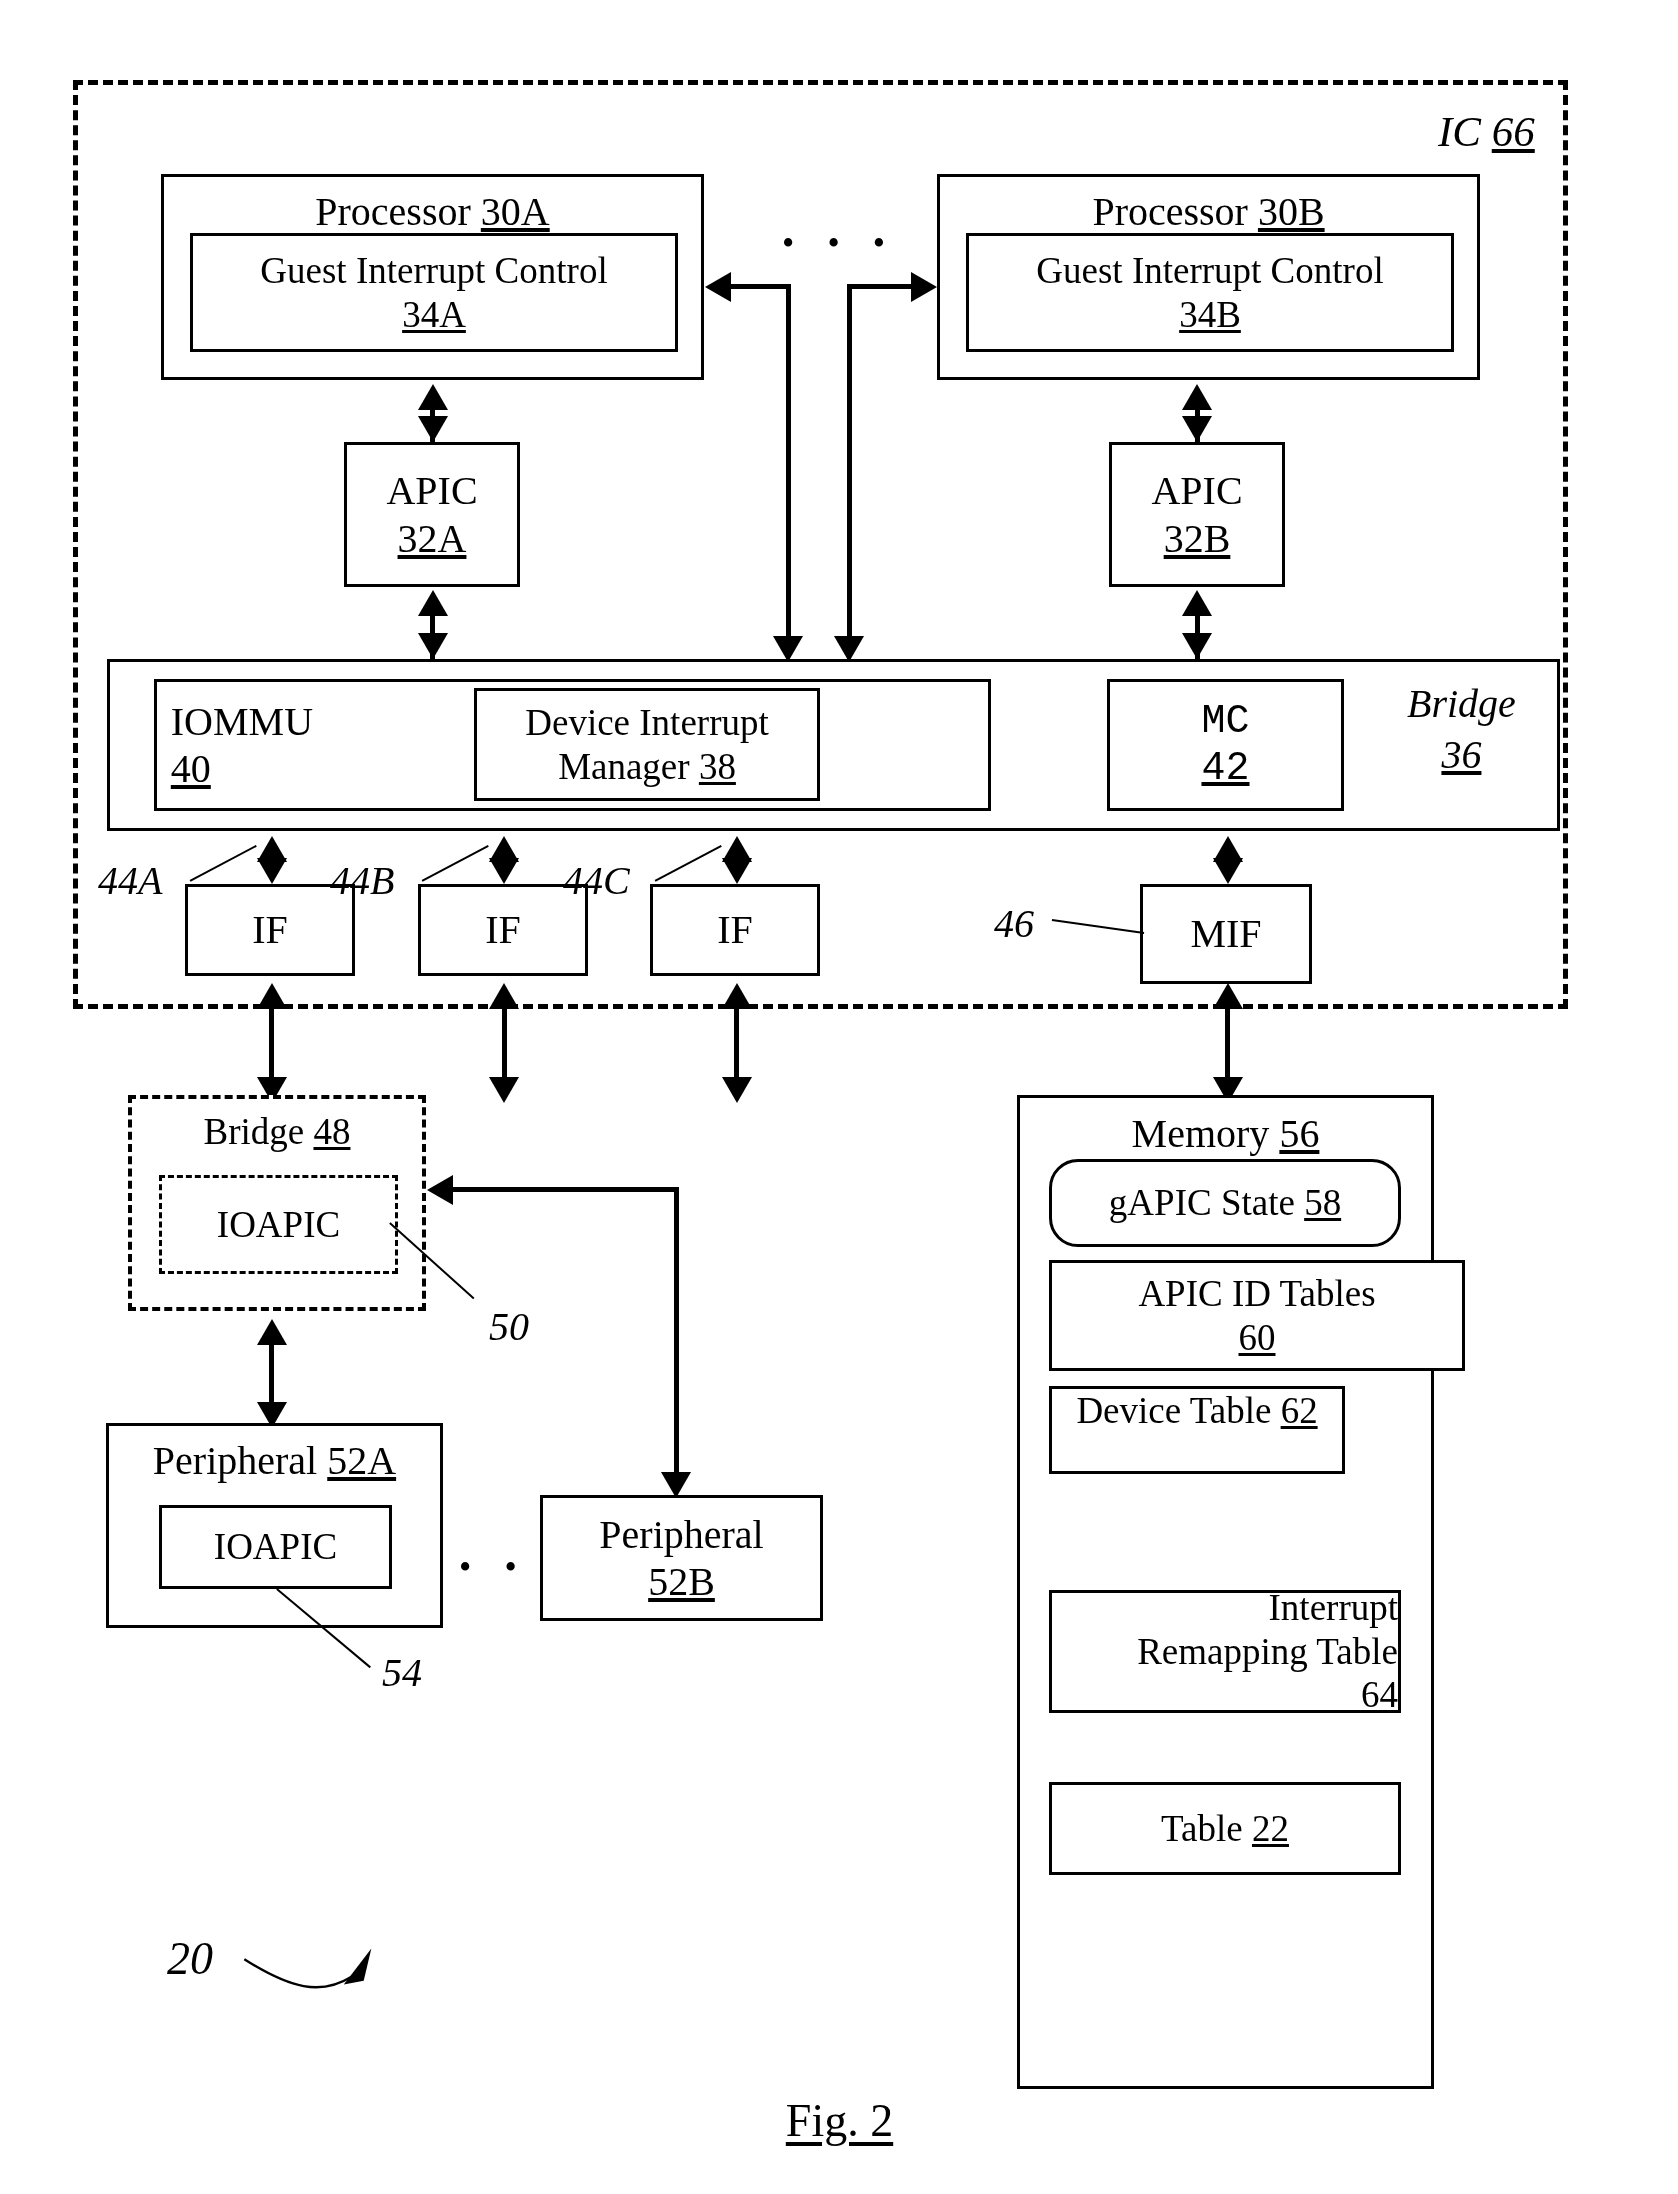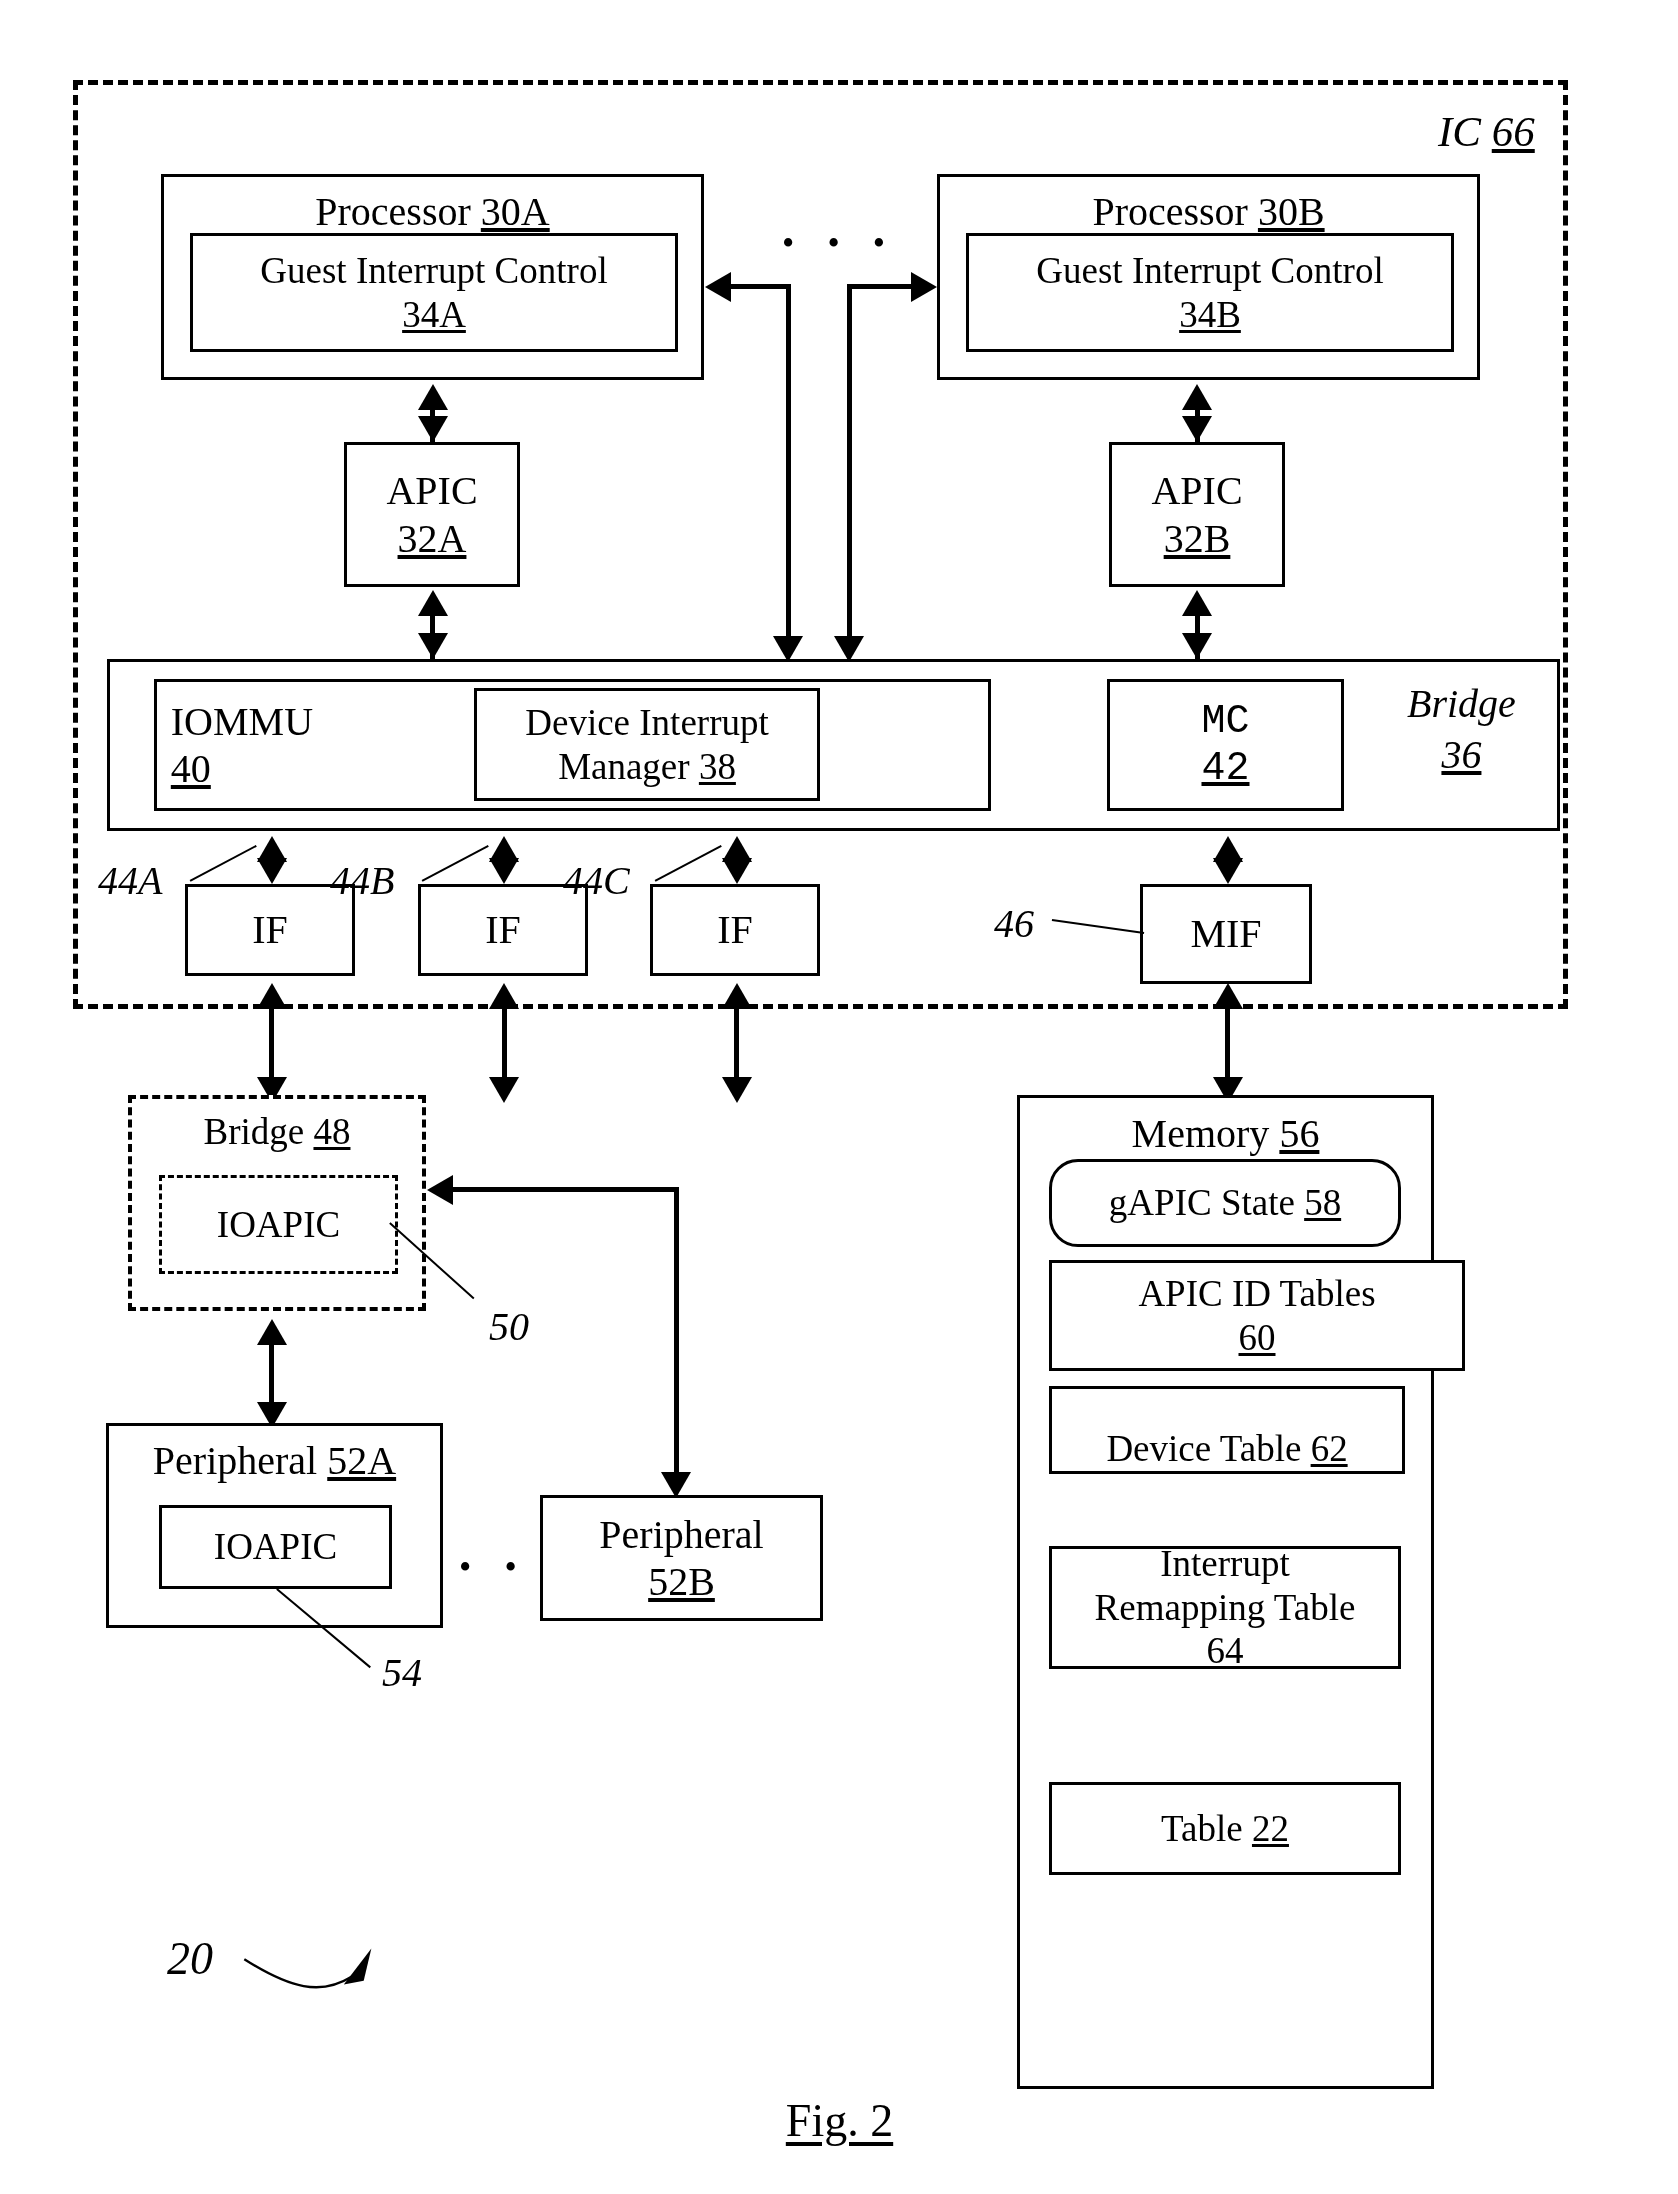--- a/index.html
+++ b/index.html
@@ -313,28 +313,28 @@
       <span>gAPIC State</span>
       <span class="u">58</span>
     </div>
   </div>
 
   <div class="box" style="left:1049px; top:1260px; width:416px; height:111px; justify-content:center;">
     <div class="lbl t48">APIC ID Tables</div>
     <div class="lbl t48 u">60</div>
   </div>
 
-  <div class="box" style="left:1049px; top:1386px; width:356px; height:88px; justify-content:flex-end;">
+  <div class="box" style="left:1049px; top:1386px; width:296px; height:88px; justify-content:flex-start;">
     <div class="lbl t48">
       <span>Device Table</span>
       <span class="u">62</span>
     </div>
   </div>
 
-  <div class="box" style="left:1049px; top:1546px; width:352px; height:123px; justify-content:center;">
+  <div class="box" style="left:1049px; top:1590px; width:352px; height:123px; justify-content:center;align-items:flex-end;">
     <div class="lbl t48">Interrupt</div>
     <div class="lbl t48">Remapping Table</div>
     <div class="lbl t48 u">64</div>
   </div>
 
   <div class="box" style="left:1049px; top:1782px; width:352px; height:93px; justify-content:center;">
     <div class="lbl t48">
       <span>Table</span>
       <span class="u">22</span>
     </div>

